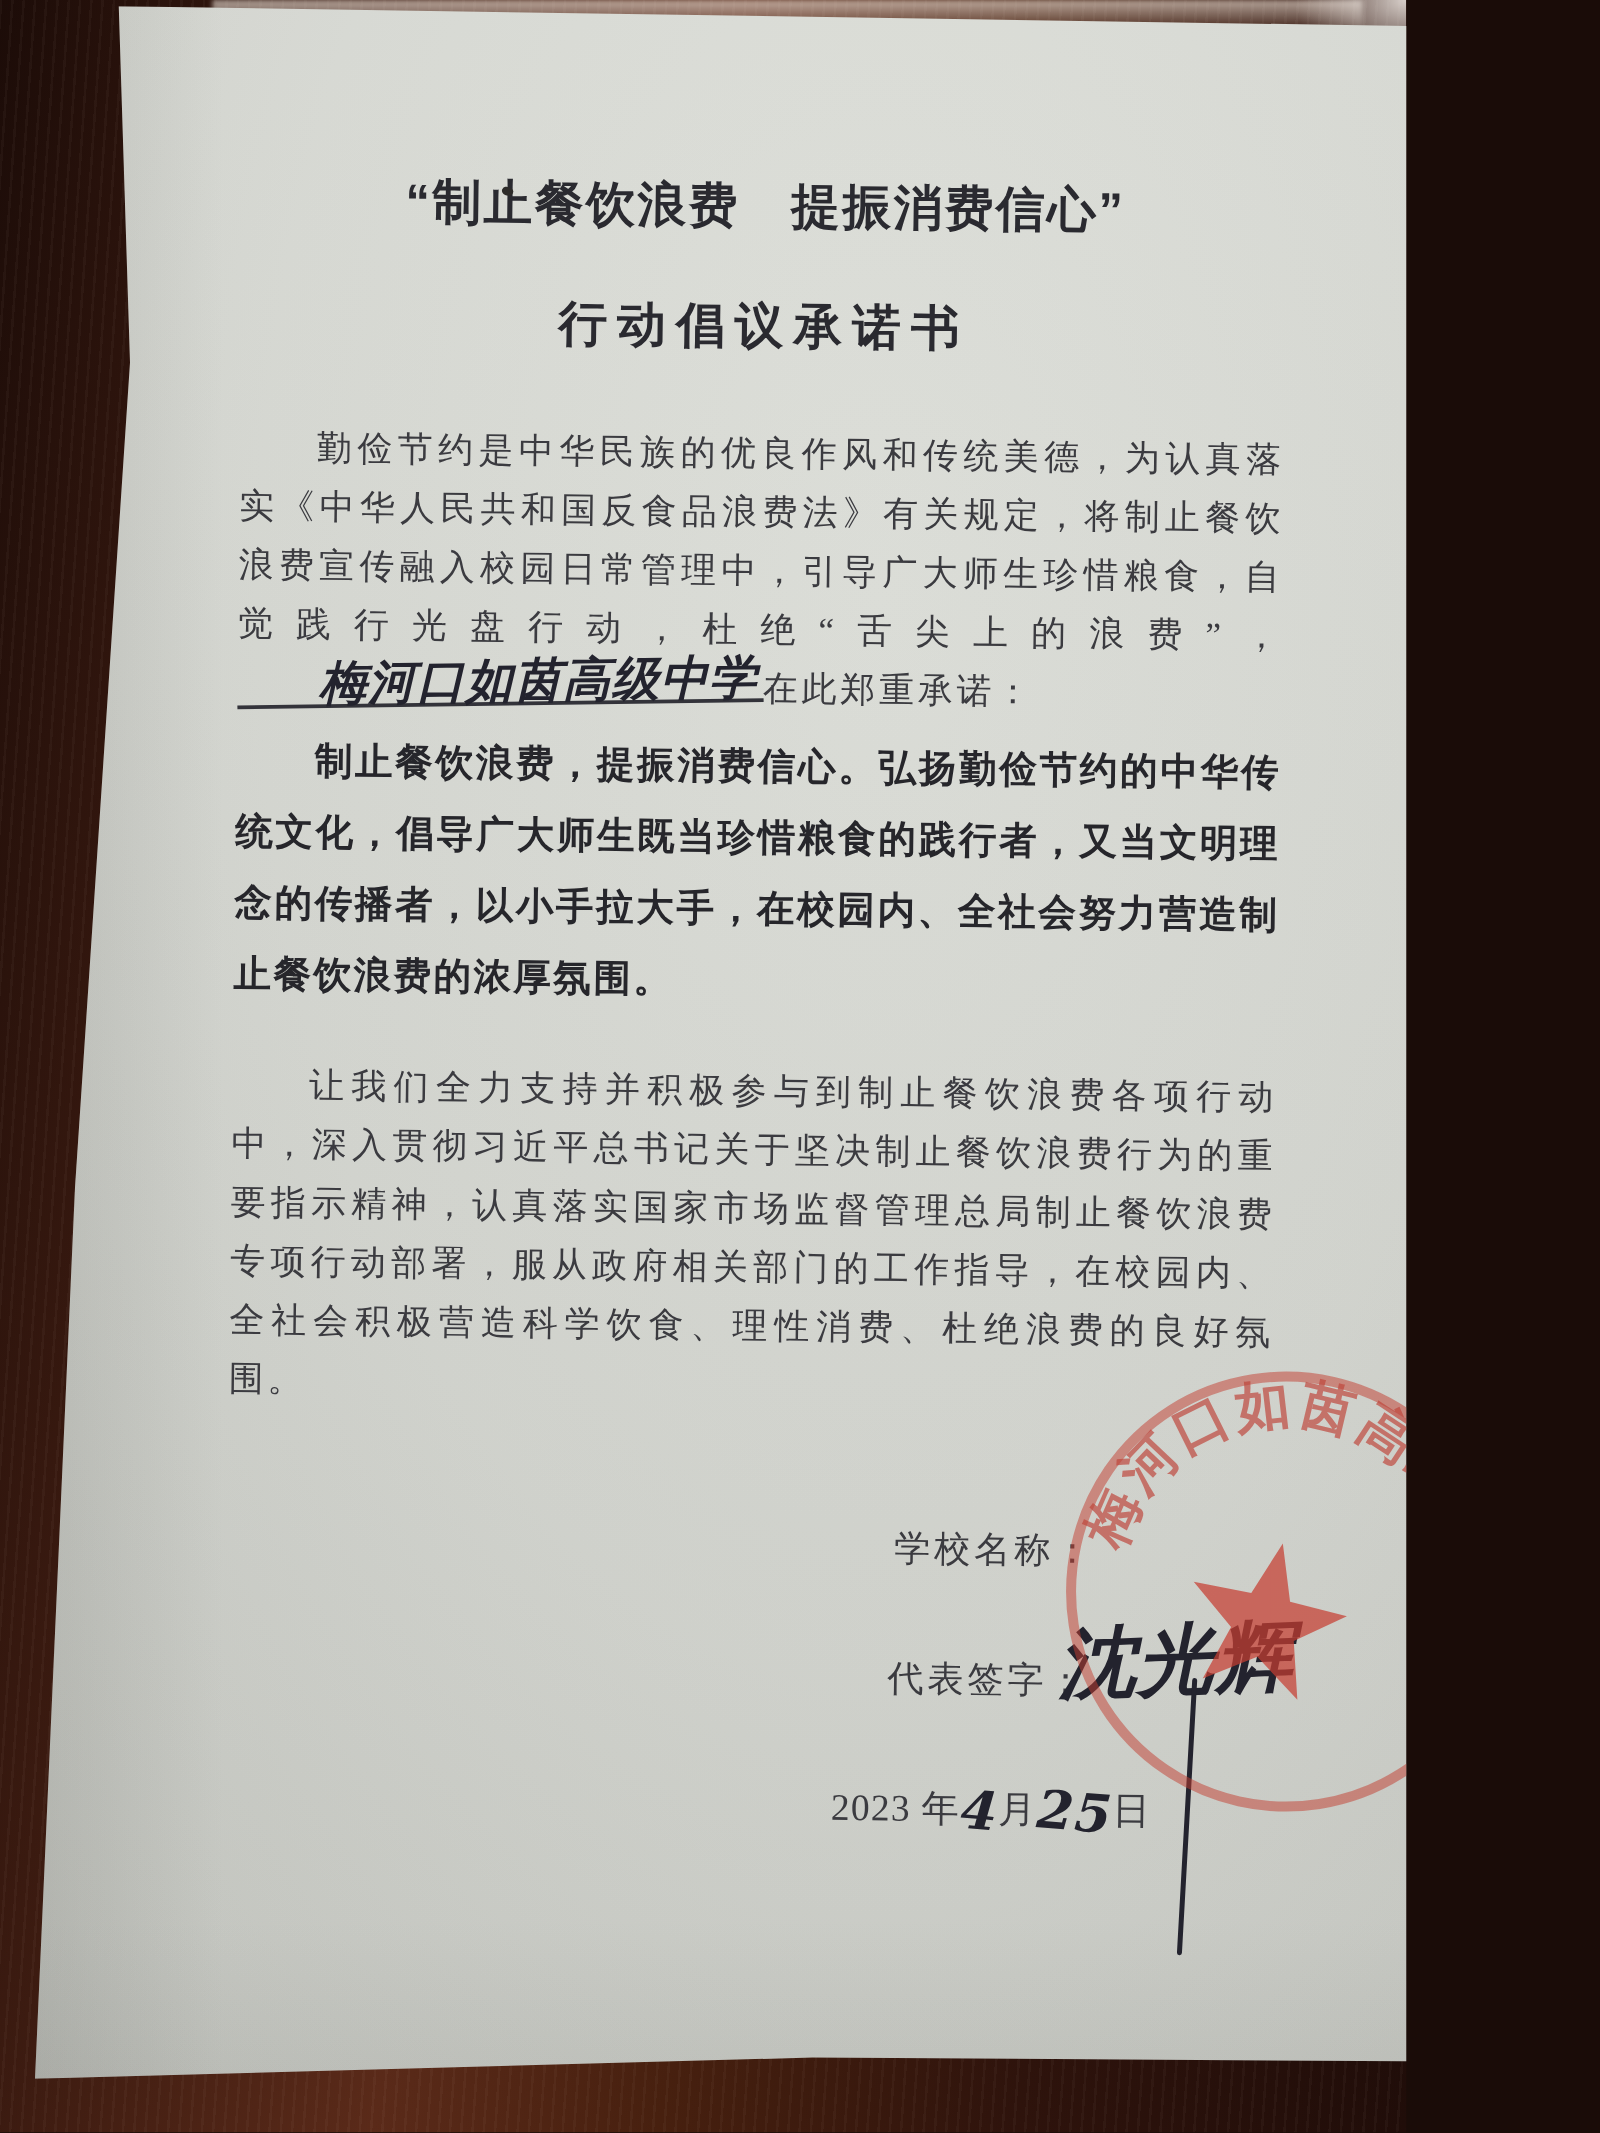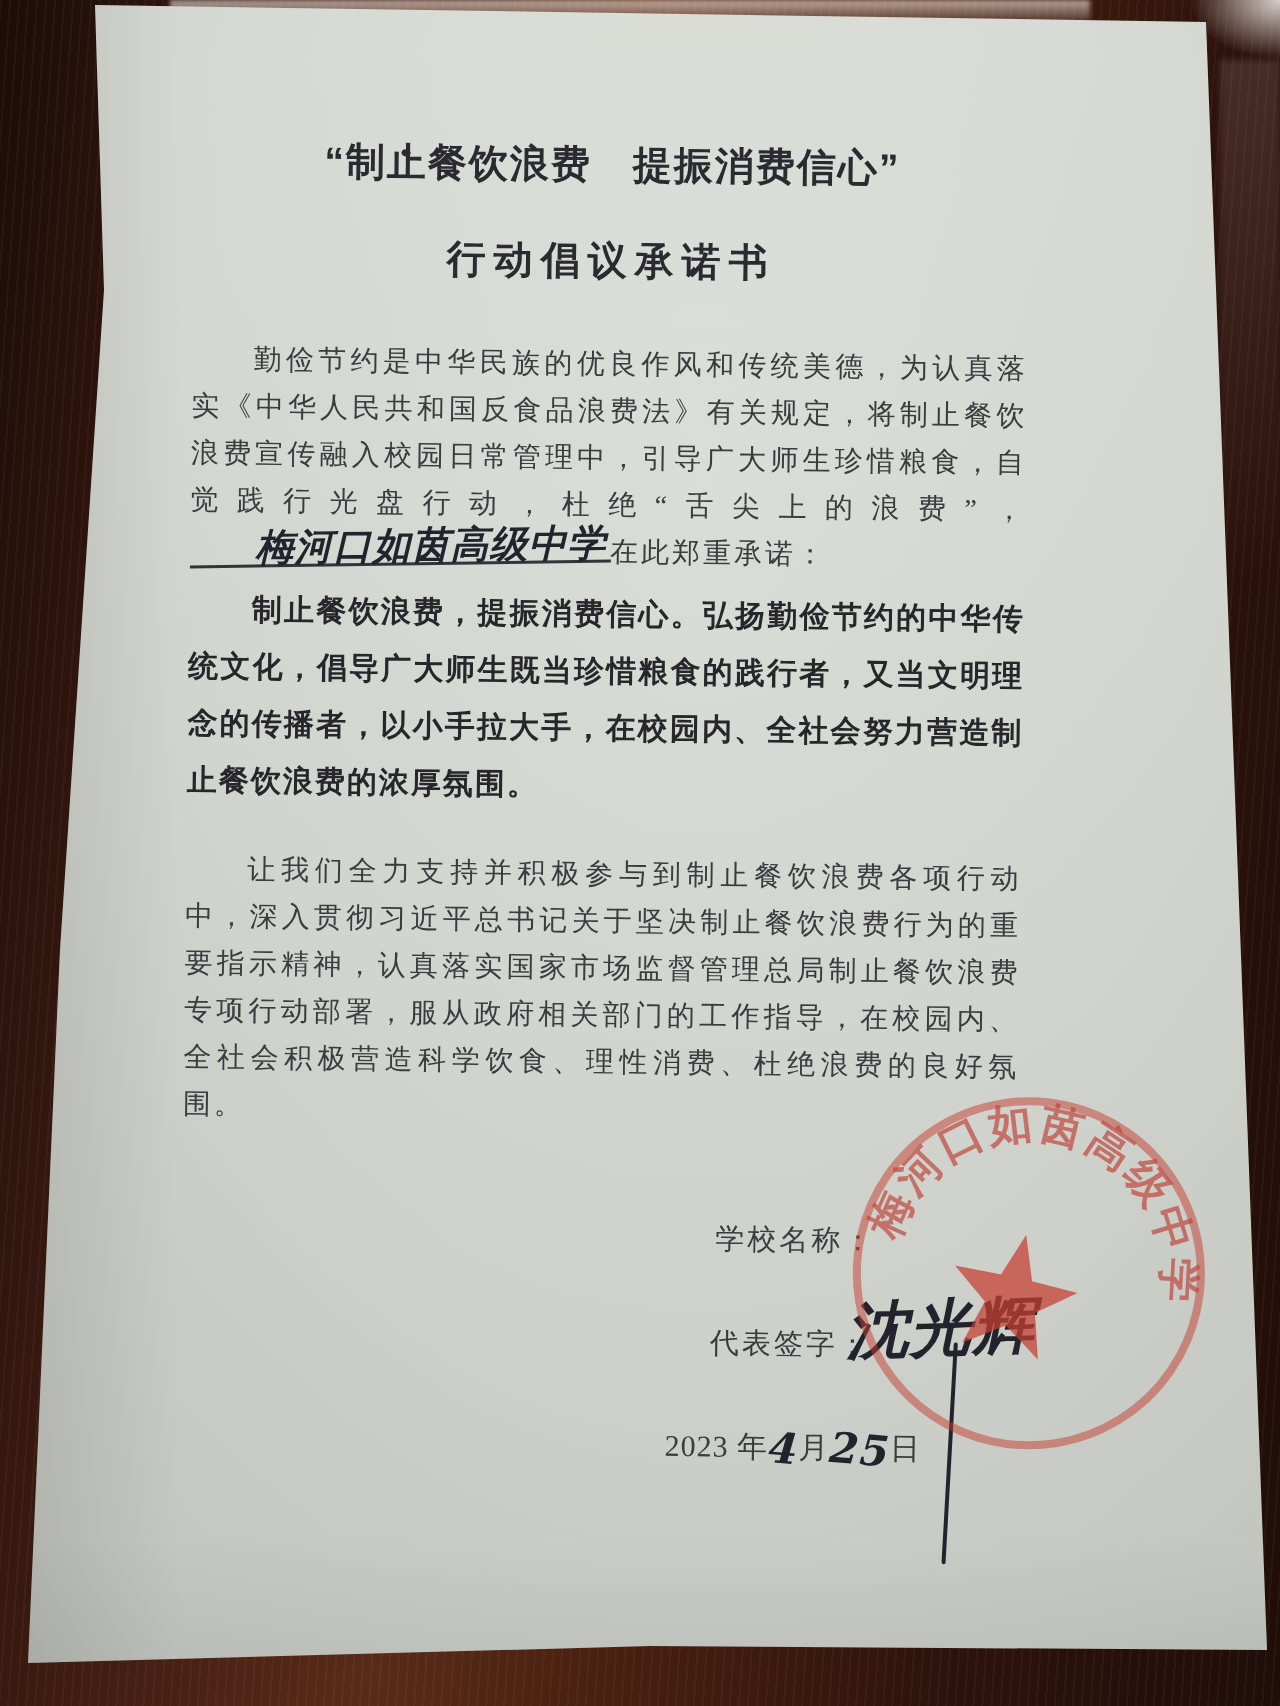--- a/index.html
+++ b/index.html
@@ -1,19 +1,19 @@
 <!DOCTYPE html>
 <html lang="zh"><head>
 <meta charset="utf-8">
 <style>
   html,body { margin:0; padding:0; }
   body { background:#1a0c08; font-family:"Liberation Serif","DejaVu Serif",serif; }
 
   .scene {
-    position:relative; width:1280px; height:1706px; overflow:hidden;
+    position:relative; width:1125px; height:1706px; overflow:hidden;
     background:
       repeating-linear-gradient(94deg, rgba(255,235,220,0.035) 0 2px, rgba(0,0,0,0) 2px 9px),
       linear-gradient(100deg, #1c0c08 0%, #3a1a10 20%, #5a2a19 42%, #47200f 58%, #2e130c 78%, #200d09 100%);
   }
   .wood-shine-top {
     position:absolute; left:170px; top:0; width:920px; height:26px;
     background:linear-gradient(to bottom, rgba(235,225,215,0.7), rgba(235,225,215,0));
     filter:blur(2px);
   }
   .wood-shine-corner {

